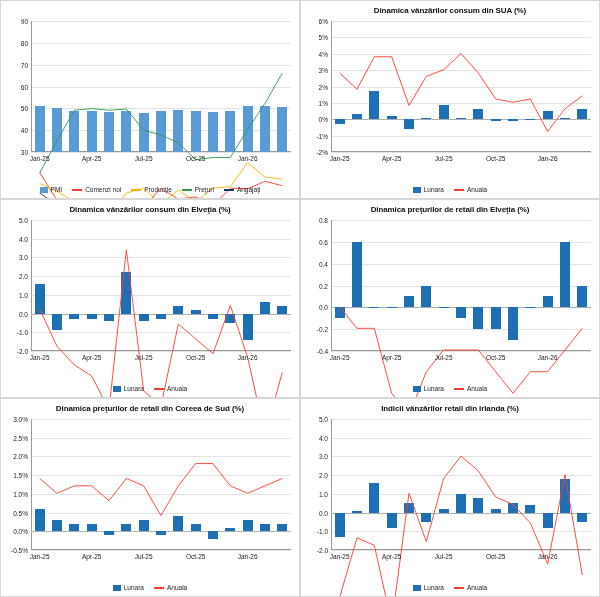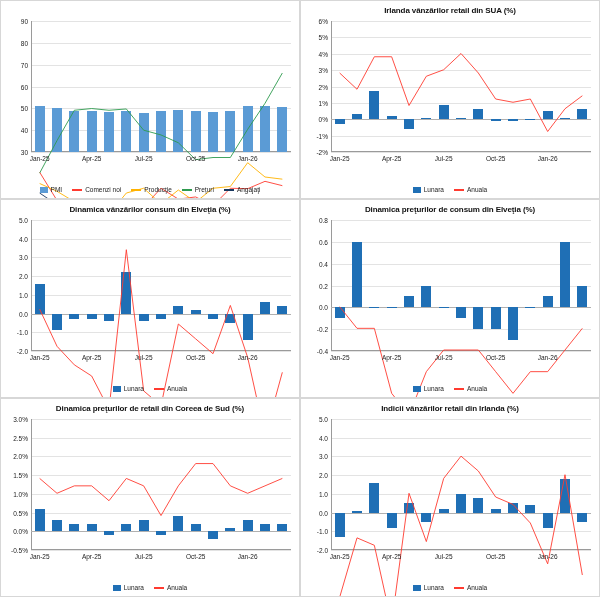--- a/index.html
+++ b/index.html
@@ -90,21 +90,21 @@
           <span class="swatch line" style="background: rgb(46, 155, 78);"></span>
           <span>Preţuri</span>
         </div>
         <div class="item">
           <span class="swatch line" style="background: rgb(23, 54, 93);"></span>
           <span>Angajaţi</span>
         </div>
       </div>
     </div>
     <div class="panel">
-      <div class="title">Irlanda vânzărilor retail din SUA (%)</div>
+      <div class="title">Dinamica vânzărilor consum din SUA (%)</div>
       <div class="plot">
         <div class="plot-inner">
           <div class="gridline" style="top: 100%;"></div>
           <div class="ytick" style="top: 100%;">-2%</div>
           <div class="gridline" style="top: 87.5%;"></div>
           <div class="ytick" style="top: 87.5%;">-1%</div>
           <div class="gridline" style="top: 75%;"></div>
           <div class="ytick" style="top: 75%;">0%</div>
           <div class="gridline" style="top: 62.5%;"></div>
           <div class="ytick" style="top: 62.5%;">1%</div>
@@ -210,21 +210,21 @@
           <span class="swatch" style="background: rgb(31, 111, 181);"></span>
           <span>Lunara</span>
         </div>
         <div class="item">
           <span class="swatch line" style="background: rgb(255, 59, 48);"></span>
           <span>Anuala</span>
         </div>
       </div>
     </div>
     <div class="panel">
-      <div class="title">Dinamica preţurilor de consum din Elveţia (%)</div>
+      <div class="title">Dinamica preţurilor de retail din Elveţia (%)</div>
       <div class="plot">
         <div class="plot-inner">
           <div class="gridline" style="top: 100%;"></div>
           <div class="ytick" style="top: 100%;">-0.4</div>
           <div class="gridline" style="top: 83.3333%;"></div>
           <div class="ytick" style="top: 83.3333%;">-0.2</div>
           <div class="gridline" style="top: 66.6667%;"></div>
           <div class="ytick" style="top: 66.6667%;">0.0</div>
           <div class="gridline" style="top: 50%;"></div>
           <div class="ytick" style="top: 50%;">0.2</div>

